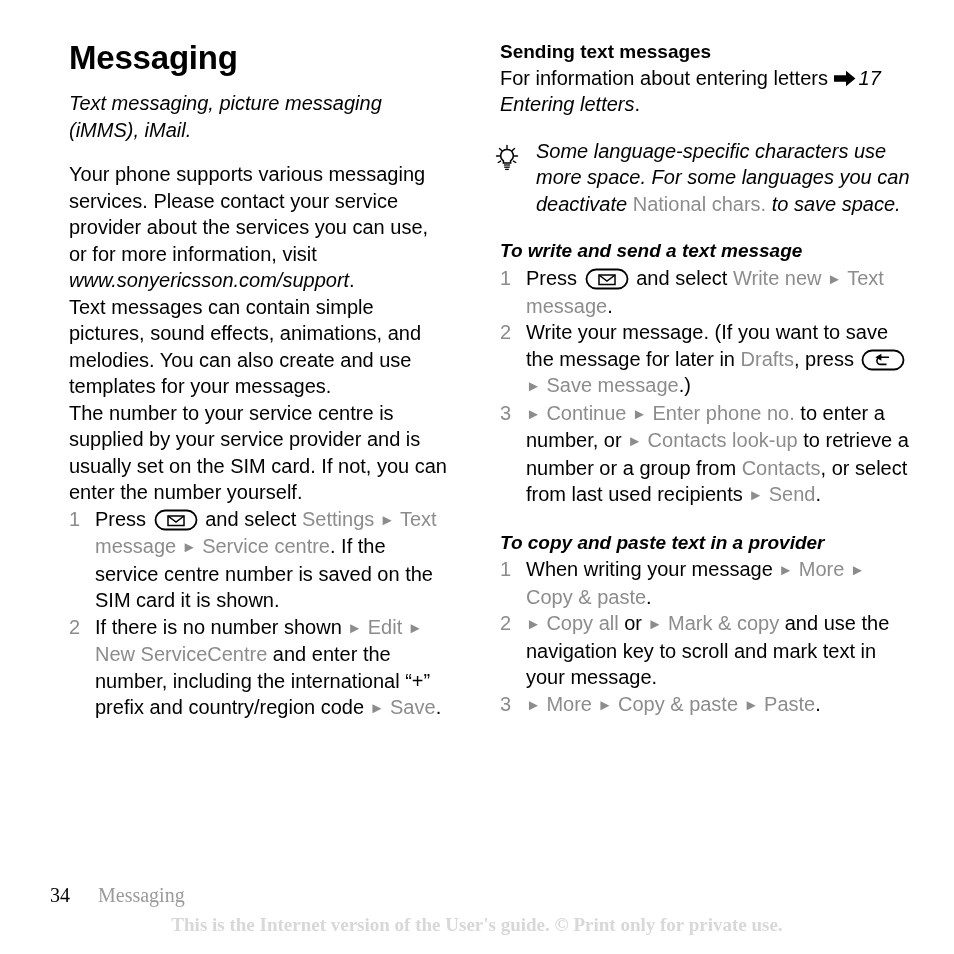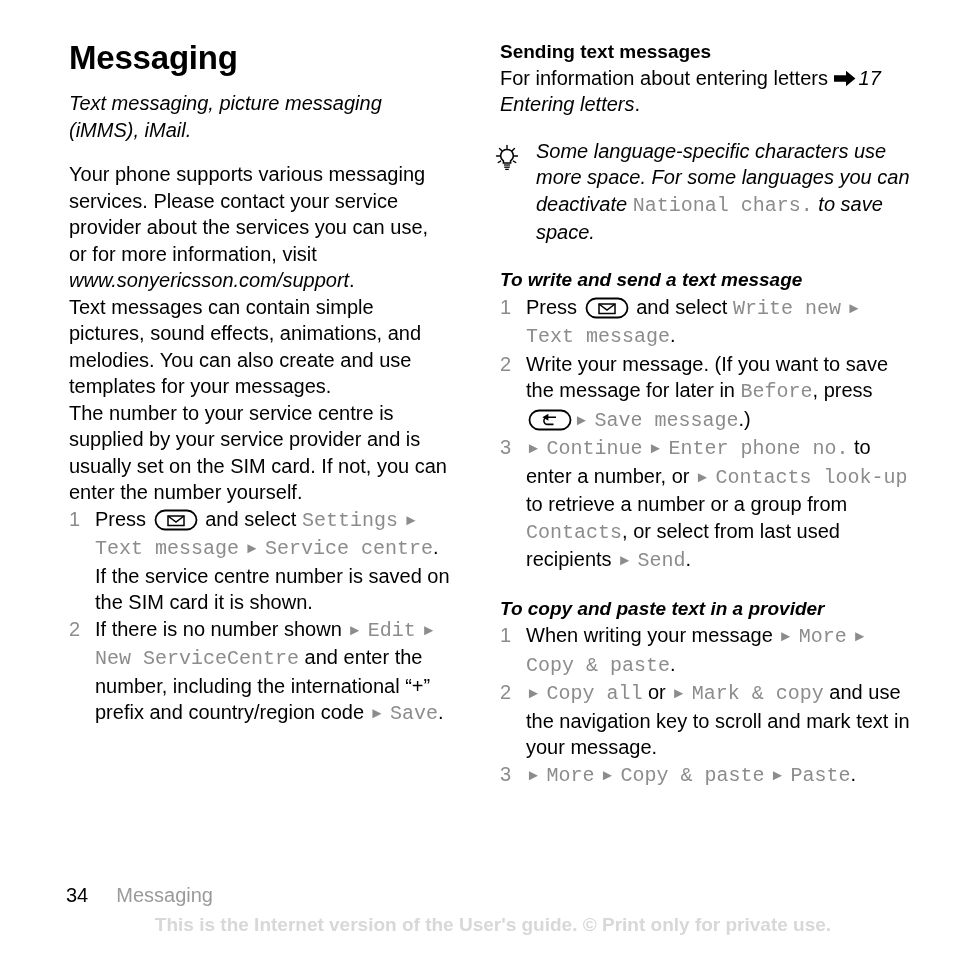--- a/index.html
+++ b/index.html
@@ -80,21 +80,20 @@
   }
   p.lead {
     font-size: 20px;
     font-style: italic;
     line-height: 26.5px;
     margin: 0 0 18px 0;
   }
 
   .gray {
     color: #8c8c8c;
-    font-family: Liberation Mono, monospace;
   }
   .arrow {
     color: #8c8c8c;
     font-size: 15px;
     vertical-align: 1px;
     letter-spacing: 0;
   }
   .upright {
     font-style: normal;
   }
@@ -152,24 +151,25 @@
     display: inline-block;
     width: 22px;
     height: 17px;
     vertical-align: -2px;
     margin-right: 3px;
   }
 
   
   .footer {
     position: absolute;
-    left: 16px;
+    left: 0;
     bottom: 0;
     width: 792px;
     height: 80px;
+    font-family: Liberation Serif, serif;
   }
   .footer-line {
     position: absolute;
     left: 50px;
     top: 10px;
     font-size: 20px;
     white-space: nowrap;
   }
   .footer-pageno {
     color: #000000;
@@ -267,21 +267,21 @@
 
         <li>
           <span class="num">1</span><span>Press </span><span class="key"><svg viewBox="0 0 44 22" width="44" height="22">
                 <rect x="1.5" y="1.5" width="41" height="19" rx="9.5" ry="9.5" fill="none" stroke="#000" stroke-width="1.8"></rect>
                 <rect x="14" y="7" width="16" height="9.5" fill="none" stroke="#000" stroke-width="1.5"></rect>
                 <polyline points="14,7 22,13 30,7" fill="none" stroke="#000" stroke-width="1.5"></polyline>
               </svg></span><span> and select </span><span class="gray">Write new</span> <span class="arrow">►</span> <span class="gray">Text message</span><span>.</span>
         </li>
 
         <li>
-          <span class="num">2</span><span>Write your message. (If you want to save the message for later in </span><span class="gray">Before</span><span>, press </span><span class="key"><svg viewBox="0 0 44 22" width="44" height="22">
+          <span class="num">2</span><span>Write your message. (If you want to save the message for later in </span><span class="gray">Drafts</span><span>, press </span><span class="key"><svg viewBox="0 0 44 22" width="44" height="22">
                 <rect x="1.5" y="1.5" width="41" height="19" rx="9.5" ry="9.5" fill="none" stroke="#000" stroke-width="1.8"></rect>
                 <path d="M28 8.2 h-8.5 a3.6 3.6 0 0 0 0 7.2 h6" fill="none" stroke="#000" stroke-width="1.6"></path>
                 <polygon points="20.4,4.7 14.4,8.2 20.4,11.7" fill="#000"></polygon>
               </svg></span><span class="arrow">►</span> <span class="gray">Save message</span><span>.)</span>
         </li>
 
         <li>
           <span class="num">3</span><span class="arrow">►</span> <span class="gray">Continue</span> <span class="arrow">►</span> <span class="gray">Enter phone no.</span><span> to enter a number, or </span><span class="arrow">►</span> <span class="gray">Contacts look-up</span><span> to retrieve a number or a group from </span><span class="gray">Contacts</span><span>, or select from last used recipients </span><span class="arrow">►</span> <span class="gray">Send</span><span>.</span>
         </li>
 

